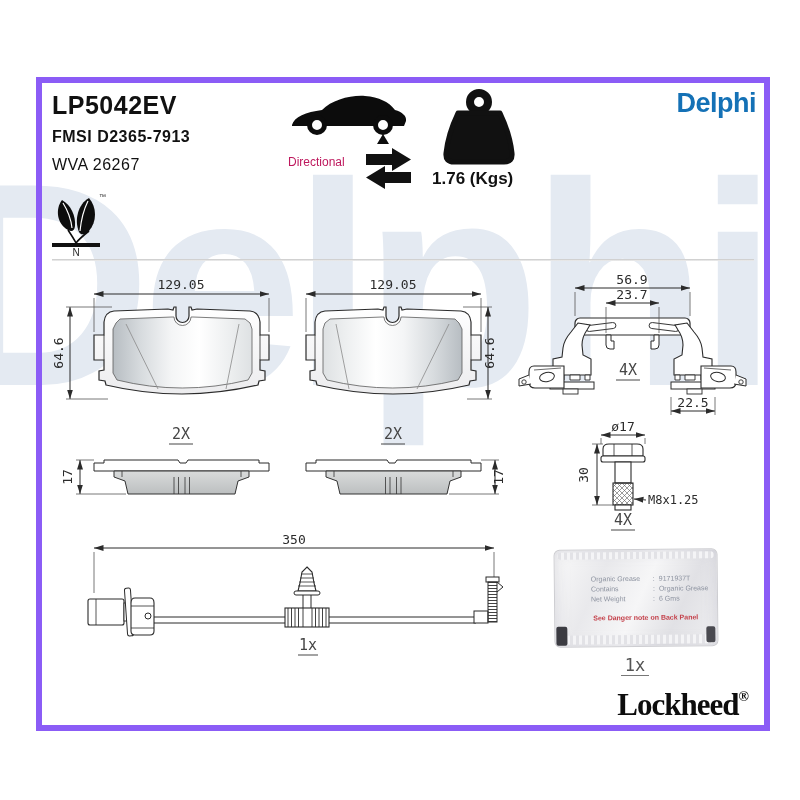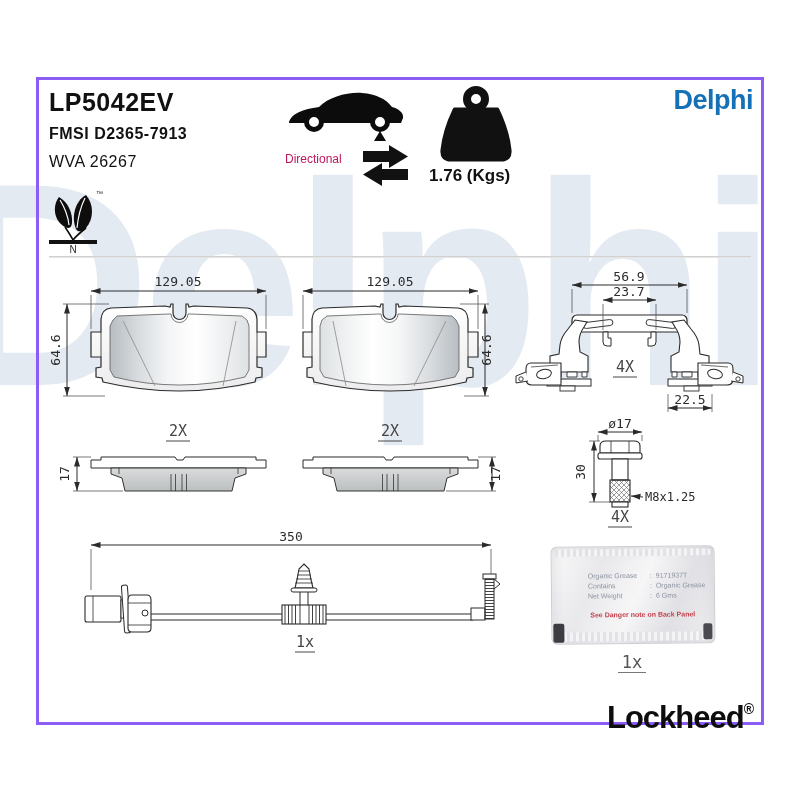--- a/index.html
+++ b/index.html
@@ -1,20 +1,20 @@
 <!DOCTYPE html>
 <html style="--brand-blue: #1471b6; --warning-red: #c4404a; --watermark: #e4eaf2; --line: #2b2b2b;"><head>
 <meta charset="utf-8">
 <style>
   html,body{margin:0;padding:0;background:#fff;}
   .page{position:relative;width:800px;height:800px;background:#fff;overflow:hidden;
         font-family:"Liberation Sans",sans-serif;color:#111;}
   .watermark{position:absolute;left:-58px;top:118px;font-size:290px;font-weight:bold;
         letter-spacing:-10px;color:#e4eaf2;z-index:0;white-space:nowrap;}
-  .frame{position:absolute;left:36px;top:77px;width:722px;height:642px;border:3px solid #8b5cf6;z-index:1;}
+  .frame{position:absolute;left:36px;top:77px;width:722px;height:642px;border:6px solid #8b5cf6;z-index:1;}
   .abs{position:absolute;}
   .title{left:10px;top:8px;font-size:25px;font-weight:bold;letter-spacing:.5px;}
   .sub1{left:10px;top:45px;font-size:16px;font-weight:bold;letter-spacing:.5px;}
   .sub2{left:10px;top:73px;font-size:16px;font-weight:normal;letter-spacing:.5px;}
   .directional{left:246px;top:72px;font-size:12px;color:#be185d;}
   .weightlabel{left:390px;top:86px;width:100px;text-align:left;font-size:17px;font-weight:bold;}
   .brand{right:8px;top:5px;font-size:27px;font-weight:bold;color:var(--brand-blue,#1471b6);letter-spacing:-.5px;}
   .approval{left:60px;top:144px;font-size:17px;font-weight:bold;letter-spacing:.3px;}
   .divider{left:10px;top:176px;width:702px;height:2px;background:linear-gradient(#c6c6c6,#f1f1f1);}
   .drawing{left:0;top:0;width:722px;height:642px;pointer-events:none;}
@@ -29,22 +29,22 @@
   .tab-l{position:absolute;left:1px;bottom:1px;width:11px;height:19px;background:#3c3c42;border-radius:2px;}
   .tab-r{position:absolute;right:2px;bottom:3px;width:9px;height:16px;background:#4a4a50;border-radius:2px;}
   .s-rows{position:absolute;left:36px;top:24px;font-size:7px;color:#8d93a0;line-height:10px;}
   .s-row{display:flex;}
   .s-row .lab{width:58px;}
   .s-row .col{width:10px;text-align:center;}
   .s-warning{position:absolute;left:38px;top:64px;font-size:7px;font-weight:bold;color:var(--warning-red,#c4404a);}
   .qty-html{left:570px;top:572px;width:46px;text-align:center;font-family:"DejaVu Sans Mono",monospace;
      font-size:17px;color:#555;}
   .qty-html span{border-bottom:1.5px solid #777;padding:0 4px;}
-  .lockheed{right:8px;top:604px;font-family:Liberation Sans, sans-serif;font-weight:bold;font-size:31px;
-     letter-spacing:-1px;color:#0d0d0d;margin-top:16px;}
+  .lockheed{right:16px;top:604px;font-family:Liberation Serif, serif;font-weight:bold;font-size:31px;
+     letter-spacing:-1px;color:#0d0d0d;}
   .lockheed sup{font-size:14px;vertical-align:14px;}
   svg text{font-family:"DejaVu Sans Mono",monospace;fill:#2b2b2b;}
   .dt{font-size:13px;text-anchor:middle;}
   .qt{font-size:15px;text-anchor:middle;fill:#464646;}
 </style>
 </head>
 <body>
 
 <div class="page">
 

